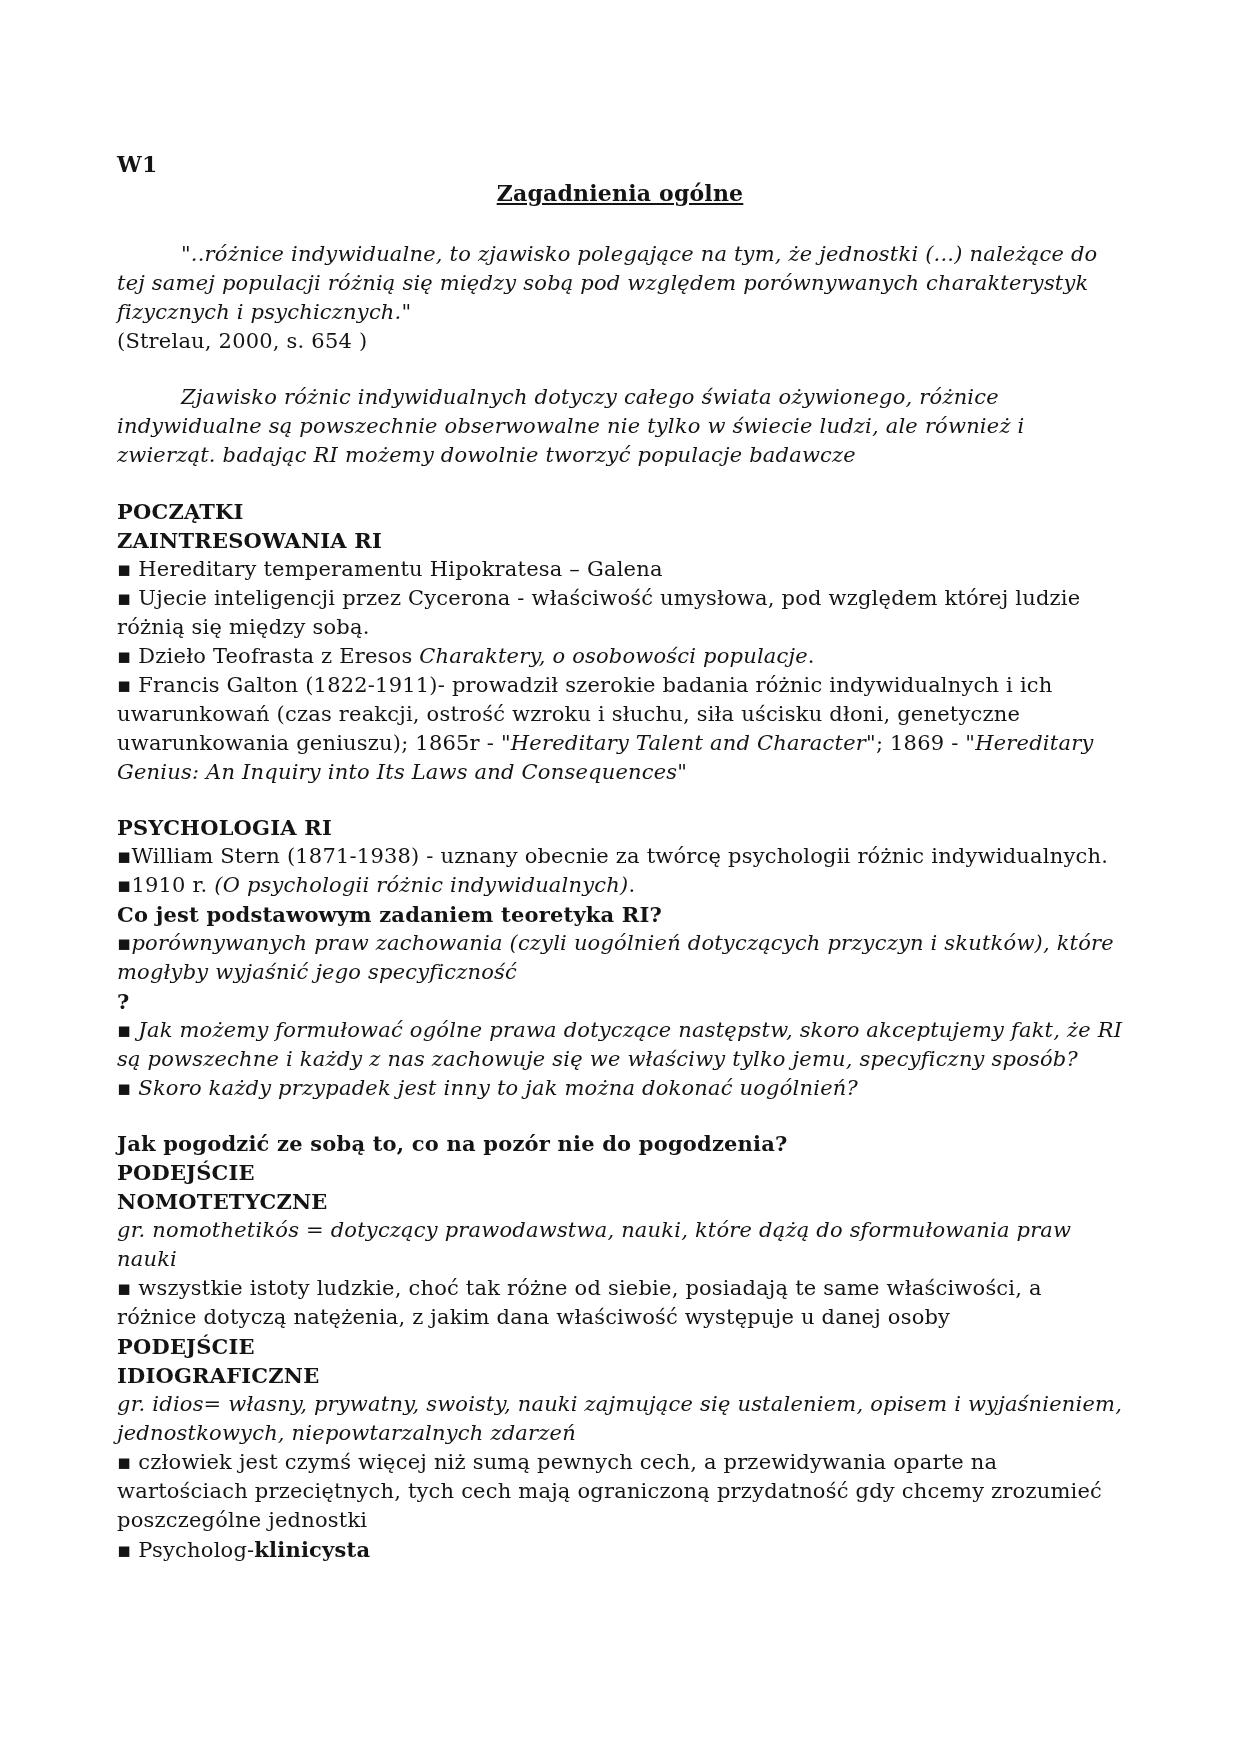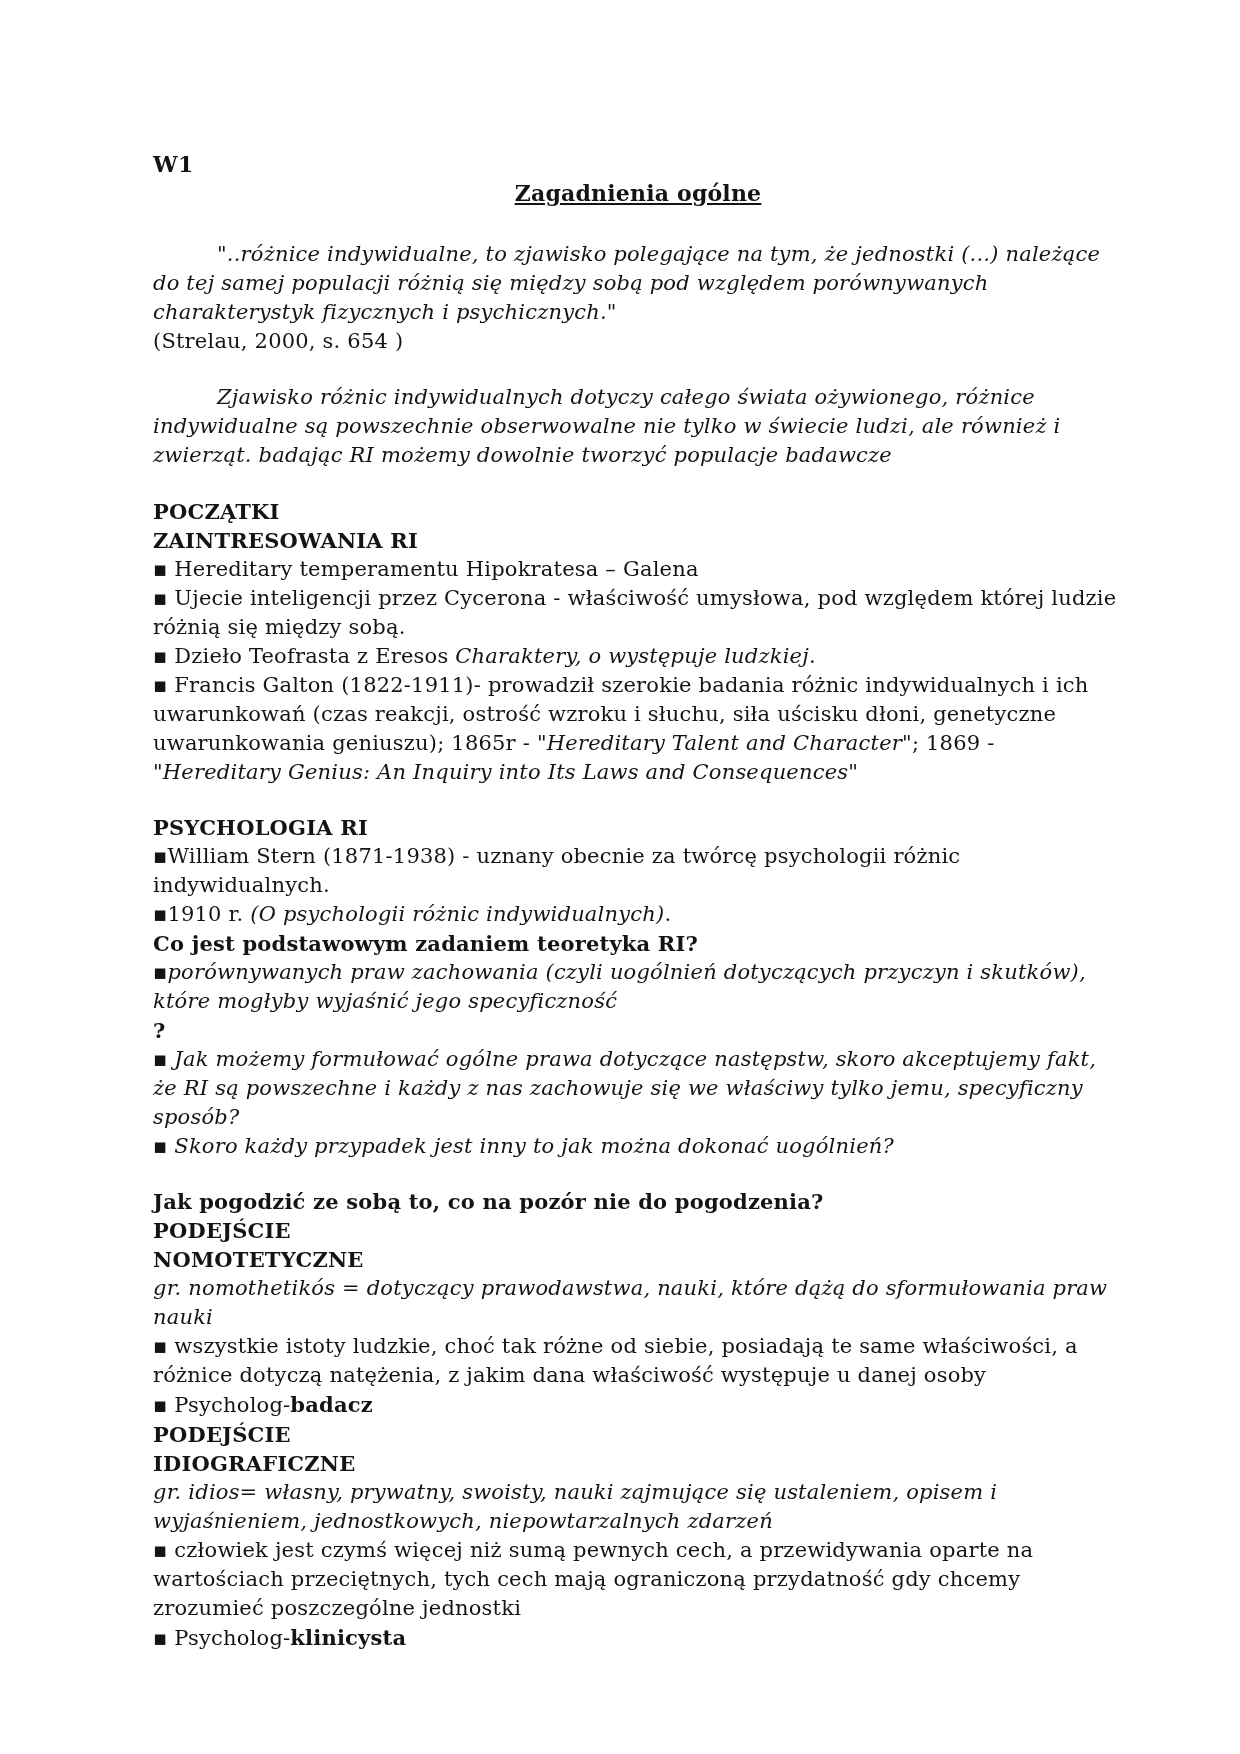--- a/index.html
+++ b/index.html
@@ -1,17 +1,17 @@
 <!DOCTYPE html>
 <html><head>
 <meta charset="utf-8">
 <style>
   html,body{margin:0;padding:0;background:#ffffff;}
   body{width:1240px;height:1754px;font-family:"DejaVu Serif",serif;color:#141414;overflow:hidden;}
-  .page{padding:150px 117px 0 117px;margin-left:36px;}
+  .page{padding:150px 117px 0 117px;}
   p{margin:0;font-size:21px;line-height:29px;letter-spacing:0.2px;}
   .lg{font-size:22px;}
   .b{font-weight:bold;}
   .i{font-style:italic;}
   .title{text-align:center;font-weight:bold;text-decoration:underline;}
   .indent{text-indent:64px;}
   .mt32{margin-top:32px;}
   .mt27{margin-top:27px;}
   .mt26{margin-top:26px;}
   span,i,b{letter-spacing:0.2px;}
@@ -27,37 +27,36 @@
 
   <p class="i indent mt32">"..różnice indywidualne, to zjawisko polegające na tym, że jednostki (...) należące do tej samej populacji różnią się między sobą pod względem porównywanych charakterystyk fizycznych i psychicznych."</p>
   <p>(Strelau, 2000, s. 654 )</p>
 
   <p class="i indent mt27">Zjawisko różnic indywidualnych dotyczy całego świata ożywionego, różnice indywidualne są powszechnie obserwowalne nie tylko w świecie ludzi, ale również i zwierząt. badając RI możemy dowolnie tworzyć populacje badawcze</p>
 
   <p class="b mt27">POCZĄTKI</p>
   <p class="b">ZAINTRESOWANIA RI</p>
   <p>▪ Hereditary temperamentu Hipokratesa – Galena</p>
   <p>▪ Ujecie inteligencji przez Cycerona - właściwość umysłowa, pod względem której ludzie różnią się między sobą.</p>
-  <p><span>▪ Dzieło Teofrasta z Eresos </span><span class="i">Charaktery, o występuje ludzkiej</span><span>.</span></p>
+  <p><span>▪ Dzieło Teofrasta z Eresos </span><span class="i">Charaktery, o osobowości populacje</span><span>.</span></p>
   <p><span>▪ Francis Galton (1822-1911)- prowadził szerokie badania różnic indywidualnych i ich uwarunkowań (czas reakcji, ostrość wzroku i słuchu, siła uścisku dłoni, genetyczne uwarunkowania geniuszu); 1865r - </span><span class="i">"Hereditary Talent and Character"</span><span>; 1869 - </span><span class="i">"Hereditary Genius: An Inquiry into Its Laws and Consequences"</span></p>
 
   <p class="b mt26">PSYCHOLOGIA RI</p>
   <p>▪William Stern (1871-1938) - uznany obecnie za twórcę psychologii różnic indywidualnych.</p>
   <p><span>▪1910 r. </span><span class="i">(O psychologii różnic indywidualnych)</span><span>.</span></p>
   <p class="b">Co jest podstawowym zadaniem teoretyka RI?</p>
   <p class="i">▪porównywanych praw zachowania (czyli uogólnień dotyczących przyczyn i skutków), które mogłyby wyjaśnić jego specyficzność</p>
   <p class="b">?</p>
   <p class="i">▪ Jak możemy formułować ogólne prawa dotyczące następstw, skoro akceptujemy fakt, że RI są powszechne i każdy z nas zachowuje się we właściwy tylko jemu, specyficzny sposób?</p>
   <p class="i">▪ Skoro każdy przypadek jest inny to jak można dokonać uogólnień?</p>
 
   <p class="b mt26">Jak pogodzić ze sobą to, co na pozór nie do pogodzenia?</p>
   <p class="b">PODEJŚCIE</p>
   <p class="b">NOMOTETYCZNE</p>
   <p class="i">gr. nomothetikós = dotyczący prawodawstwa, nauki, które dążą do sformułowania praw nauki</p>
   <p>▪ wszystkie istoty ludzkie, choć tak różne od siebie, posiadają te same właściwości, a różnice dotyczą natężenia, z jakim dana właściwość występuje u danej osoby</p>
-  <p><span>▪ Psycholog-</span><span class="b">badacz</span></p>
   <p class="b">PODEJŚCIE</p>
   <p class="b">IDIOGRAFICZNE</p>
   <p class="i">gr. idios= własny, prywatny, swoisty, nauki zajmujące się ustaleniem, opisem i wyjaśnieniem, jednostkowych, niepowtarzalnych zdarzeń</p>
   <p>▪ człowiek jest czymś więcej niż sumą pewnych cech, a przewidywania oparte na wartościach przeciętnych, tych cech mają ograniczoną przydatność gdy chcemy zrozumieć poszczególne jednostki</p>
   <p><span>▪ Psycholog-</span><span class="b">klinicysta</span></p>
 
 </div>
 
 </body></html>

